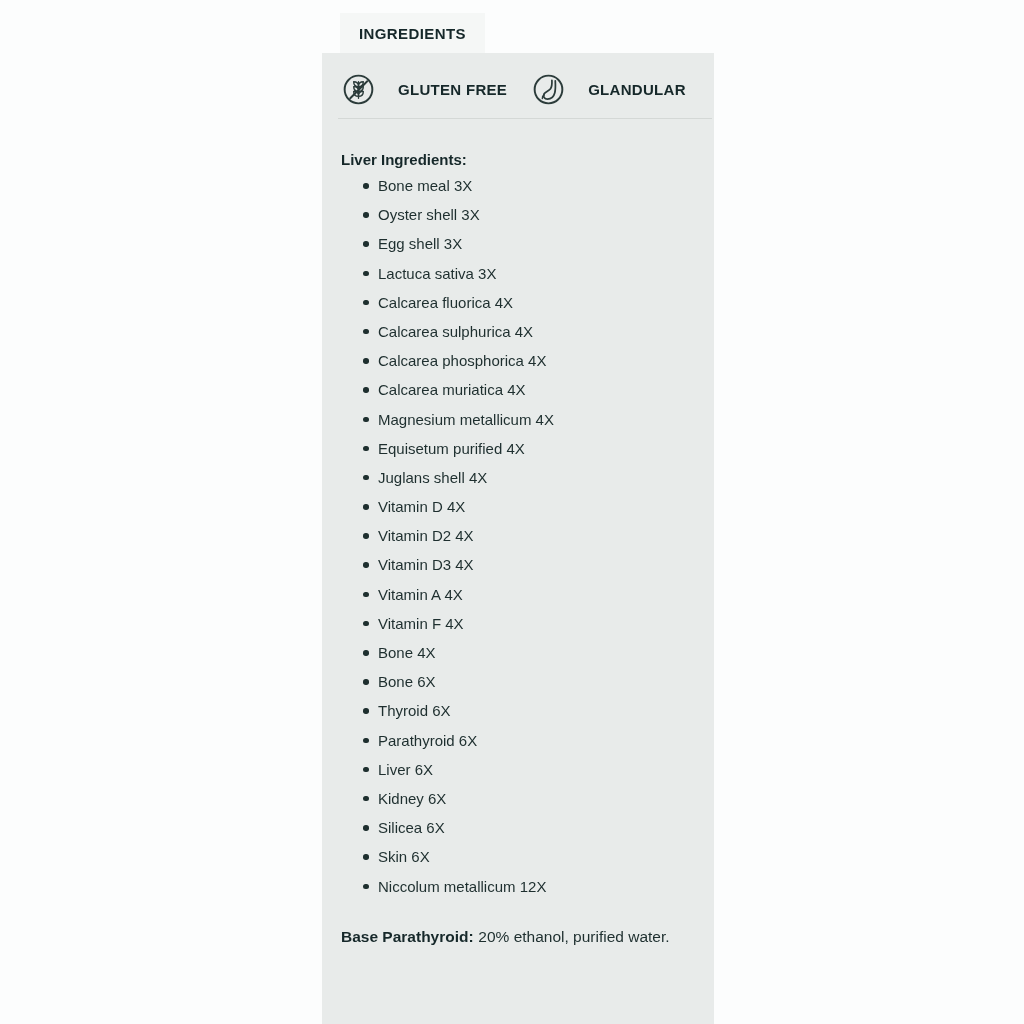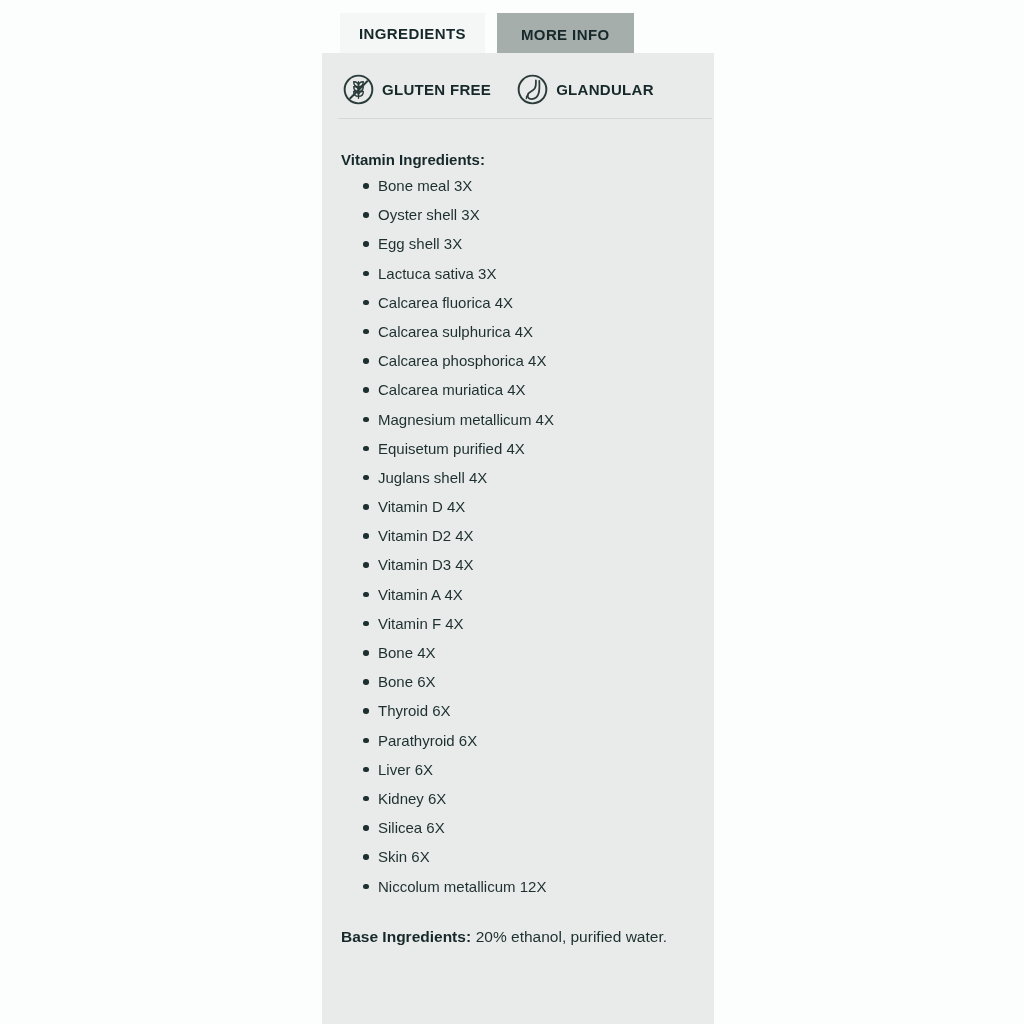--- a/index.html
+++ b/index.html
@@ -32,21 +32,21 @@
   .tab.active{background:var(--active-tab-bg);}
   .tab.inactive{background:var(--inactive-tab-bg);height:42px;padding:0 24px;}
   .panel{
     position:absolute;left:322px;top:53px;width:392px;height:971px;
     background:var(--panel-bg);
   }
   .badges{
     display:flex;align-items:center;gap:26px;
     padding:21px 0 0 21px;
   }
-  .badge{display:flex;align-items:center;gap:8px;}
+  .badge{display:flex;align-items:center;gap:24px;}
   .badge svg{display:block;}
   .badge-label{
     font-size:15px;font-weight:bold;letter-spacing:.3px;color:#16282a;
   }
   .divider{
     border-top:1px solid var(--divider);
     margin:13px 2px 0 16px;height:0;
   }
   .content{padding:32px 0 0 19px;}
   .heading{font-size:15px;font-weight:bold;color:#16282a;}
@@ -70,21 +70,20 @@
   .base{
     margin-top:32px;font-size:15.5px;color:var(--text-dark);
   }
   .base strong{color:#16282a;margin-right:.3em;}
 </style>
 </head>
 <body>
 
 <div class="tabbar">
   <div class="tab active">INGREDIENTS</div>
-  <div class="tab inactive">MORE INFO</div>
 </div>
 
 <div class="panel">
 
   <div class="badges">
     <div class="badge">
       <span>
         <svg width="31" height="31" viewBox="0 0 32 32" fill="none" stroke="#2b3b3a" stroke-linecap="round" stroke-linejoin="round">
           <circle cx="16" cy="16" r="14.3" stroke-width="2"></circle>
           <path stroke-width="1.4" d="M16 25 V8
@@ -109,21 +108,21 @@
           <path stroke-width="1.4" d="M11.6 21.5 c-1.4 .9 -2.3 2.2 -2 3.8"></path>
         </svg>
       </span>
       <span class="badge-label">GLANDULAR</span>
     </div>
   </div>
 
   <div class="divider"></div>
 
   <div class="content">
-    <p class="heading">Vitamin Ingredients:</p>
+    <p class="heading">Liver Ingredients:</p>
     <ul class="ing-list">
         <li>Bone meal 3X</li>
         <li>Oyster shell 3X</li>
         <li>Egg shell 3X</li>
         <li>Lactuca sativa 3X</li>
         <li>Calcarea fluorica 4X</li>
         <li>Calcarea sulphurica 4X</li>
         <li>Calcarea phosphorica 4X</li>
         <li>Calcarea muriatica 4X</li>
         <li>Magnesium metallicum 4X</li>
@@ -138,17 +137,17 @@
         <li>Bone 6X</li>
         <li>Thyroid 6X</li>
         <li>Parathyroid 6X</li>
         <li>Liver 6X</li>
         <li>Kidney 6X</li>
         <li>Silicea 6X</li>
         <li>Skin 6X</li>
         <li>Niccolum metallicum 12X</li>
       </ul>
     <p class="base">
-      <strong>Base Ingredients:</strong><span>20% ethanol, purified water.</span>
+      <strong>Base Parathyroid:</strong><span>20% ethanol, purified water.</span>
     </p>
   </div>
 
 </div>
 
 </body></html>

